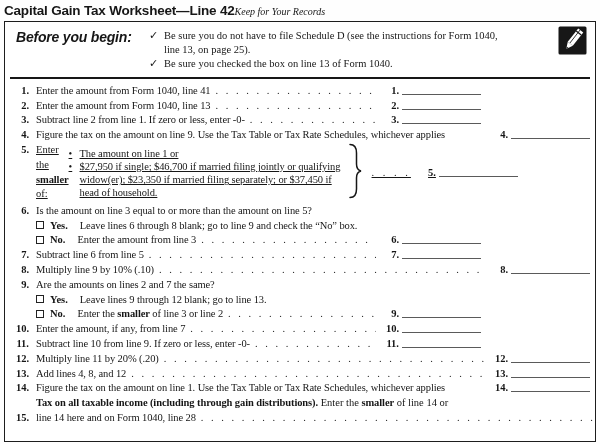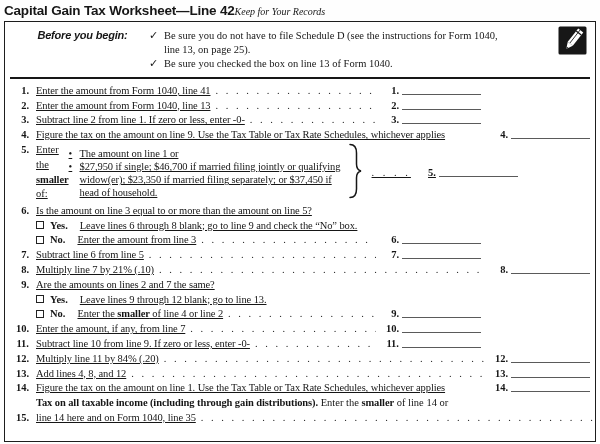--- a/index.html
+++ b/index.html
@@ -14,33 +14,33 @@
   .hdr { display:flex; justify-content:flex-start; align-items:baseline; padding:1px 5px 3px 4px; }
   .title { font-family:"Liberation Sans", sans-serif; font-weight:bold; font-size:13.5px; letter-spacing:-0.2px; }
   .keep { font-style:italic; font-size:10px; }
 
   
   .box { margin:0 4px; border:1.6px solid #1d1d1d; height:421px; background:#fff; position:relative; }
 
   
   .bb { display:flex; padding:7px 8px 1px 11px; position:relative; }
   .bb-label { font-family:"Liberation Sans", sans-serif; font-weight:bold; font-style:italic;
-              font-size:11px; width:133px; flex-shrink:0; letter-spacing:-0.2px;text-align:center; }
+              font-size:14px; width:133px; flex-shrink:0; letter-spacing:-0.2px; }
   .bb-items { width:352px; font-size:10.5px; line-height:13.6px; }
   .bb-item { display:flex; margin-bottom:1px; }
   .bb-check { width:15px; flex-shrink:0; font-size:11px; }
   .pencil { position:absolute; right:8px; top:4px; }
 
   .sep { border-top:2px solid #161616; margin:4px 5px 3px 5px; }
 
   
   .list { padding:2px 0 0 4px; font-size:10.5px; line-height:14.8px; }
   .row { display:flex; align-items:baseline; }
   .num { width:20px; text-align:right; font-weight:bold; flex-shrink:0; margin-right:7px; }
-  .txt { white-space:nowrap; letter-spacing:-0.1px;text-decoration:underline; }
+  .txt { white-space:nowrap; letter-spacing:-0.1px; }
   .wrap { white-space:normal; }
   .leader { flex:1 1 0; overflow:hidden; white-space:nowrap; letter-spacing:2.5px;
             margin:0 6px 0 5px; color:#222; min-width:0; }
   .inner { margin-right:114px; }
   .outer { margin-right:5px; }
   .entry { white-space:nowrap; flex-shrink:0; display:flex; align-items:baseline; }
   .enum { font-weight:bold; min-width:17px; text-align:right; margin-right:3px; }
   .eline { display:inline-block; width:79px; height:1px; border-bottom:1.1px solid #5a5a5a;
            transform:translateY(1px); }
   .blab { font-weight:bold; margin-right:12px; white-space:nowrap; }
@@ -201,21 +201,21 @@
         <span class="txt">Subtract line 6 from line 5</span>
         <span class="leader">. . . . . . . . . . . . . . . . . . . . . . . . . . . . . . . . . . . . . . . . . . . . . . . . . . . . . . . . . . . .</span>
         <span class="entry">
           <span class="enum">7.</span>
           <span class="eline"></span>
         </span>
       </div>
 
       <div class="row outer">
         <span class="num">8.</span>
-        <span class="txt">Multiply line 7 by 21% (.10)</span>
+        <span class="txt">Multiply line 9 by 10% (.10)</span>
         <span class="leader">. . . . . . . . . . . . . . . . . . . . . . . . . . . . . . . . . . . . . . . . . . . . . . . . . . . . . . . . . . . .</span>
         <span class="entry">
           <span class="enum">8.</span>
           <span class="eline"></span>
         </span>
       </div>
 
       <div class="row">
         <span class="num">9.</span>
         <span class="txt">Are the amounts on lines 2 and 7 the same?</span>
@@ -223,21 +223,21 @@
       <div class="row">
         <span class="sub-indent"></span>
         <span class="cb"></span>
         <span class="blab">Yes.</span>
         <span class="txt">Leave lines 9 through 12 blank; go to line 13.</span>
       </div>
       <div class="row inner">
         <span class="sub-indent"></span>
         <span class="cb"></span>
         <span class="blab">No.</span>
-        <span class="txt"><span>Enter the </span><b>smaller</b><span> of line 4 or line 2</span></span>
+        <span class="txt"><span>Enter the </span><b>smaller</b><span> of line 3 or line 2</span></span>
         <span class="leader">. . . . . . . . . . . . . . . . . . . . . . . . . . . . . . . . . . . . . . . . . . . . . . . . . . . . . . . . . . . .</span>
         <span class="entry">
           <span class="enum">9.</span>
           <span class="eline"></span>
         </span>
       </div>
 
       <div class="row inner">
         <span class="num">10.</span>
         <span class="txt">Enter the amount, if any, from line 7</span>
@@ -253,21 +253,21 @@
         <span class="txt">Subtract line 10 from line 9. If zero or less, enter -0-</span>
         <span class="leader">. . . . . . . . . . . . . . . . . . . . . . . . . . . . . . . . . . . . . . . . . . . . . . . . . . . . . . . . . . . .</span>
         <span class="entry">
           <span class="enum">11.</span>
           <span class="eline"></span>
         </span>
       </div>
 
       <div class="row outer">
         <span class="num">12.</span>
-        <span class="txt">Multiply line 11 by 84% (.20)</span>
+        <span class="txt">Multiply line 11 by 20% (.20)</span>
         <span class="leader">. . . . . . . . . . . . . . . . . . . . . . . . . . . . . . . . . . . . . . . . . . . . . . . . . . . . . . . . . . . .</span>
         <span class="entry">
           <span class="enum">12.</span>
           <span class="eline"></span>
         </span>
       </div>
 
       <div class="row outer">
         <span class="num">13.</span>
         <span class="txt">Add lines 4, 8, and 12</span>
@@ -286,21 +286,21 @@
           <span class="enum">14.</span>
           <span class="eline"></span>
         </span>
       </div>
 
       <div class="row outer" style="align-items:flex-end;">
         <span class="num">15.</span>
         <div class="r15-body">
           <div><b>Tax on all taxable income (including through gain distributions).</b><span> Enter the </span><b>smaller</b><span> of line 14 or</span></div>
           <div class="r15-l2">
-            <span class="txt">line 14 here and on Form 1040, line 35</span>
+            <span class="txt">line 14 here and on Form 1040, line 28</span>
             <span class="leader">. . . . . . . . . . . . . . . . . . . . . . . . . . . . . . . . . . . . . . . . . . . . . . . . . . . . . . . . . . . .</span>
 
           </div>
         </div>
       </div>
 
     </div>
   </div>
 </div>
 

